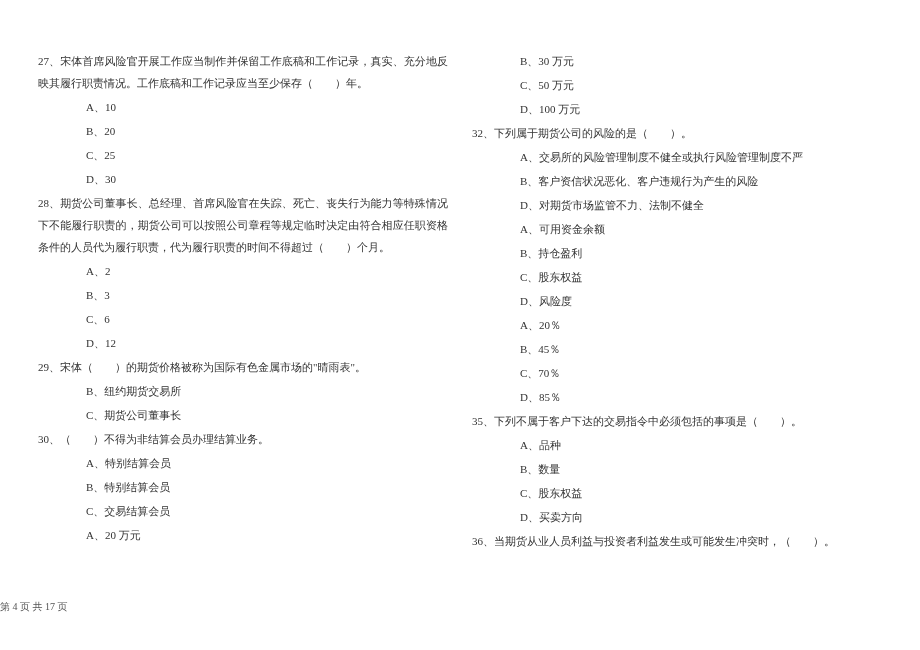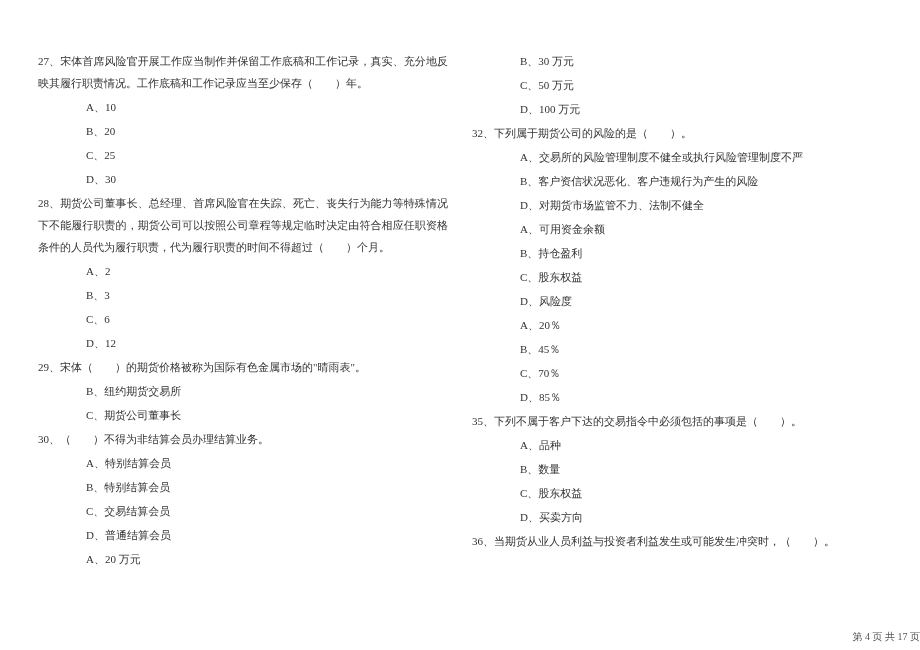--- a/index.html
+++ b/index.html
@@ -38,27 +38,26 @@
       margin-bottom: 2px;
       text-align: justify;
     }
     .option {
       line-height: 2.0;
       padding-left: 48px;
       margin-bottom: 2px;
     }
     .footer {
       position: absolute;
-      bottom: 6px;
+      bottom: 36px;
       left: 0;
       right: 0;
-      text-align: right;
+      text-align: left;
       font-size: 10px;
       color: #555;
-      margin-left: 45px;
     }
   </style>
 </head>
 <body>
 
 <div class="page">
   <div class="column col-left">
     <div class="question-text">27、宋体首席风险官开展工作应当制作并保留工作底稿和工作记录，真实、充分地反映其履行职责情况。工作底稿和工作记录应当至少保存（　　）年。</div>
     <div class="option">A、10</div>
     <div class="option">B、20</div>
@@ -72,21 +71,20 @@
     <div class="option">D、12</div>
 
     <div class="question-text">29、宋体（　　）的期货价格被称为国际有色金属市场的"晴雨表"。</div>
     <div class="option">B、纽约期货交易所</div>
     <div class="option">C、期货公司董事长</div>
 
     <div class="question-text">30、（　　）不得为非结算会员办理结算业务。</div>
     <div class="option">A、特别结算会员</div>
     <div class="option">B、特别结算会员</div>
     <div class="option">C、交易结算会员</div>
-    <div class="option">D、普通结算会员</div>
 
     <div class="option">A、20 万元</div>
   </div>
 
   <div class="column col-right">
     <div class="option">B、30 万元</div>
     <div class="option">C、50 万元</div>
     <div class="option">D、100 万元</div>
 
     <div class="question-text">32、下列属于期货公司的风险的是（　　）。</div>

